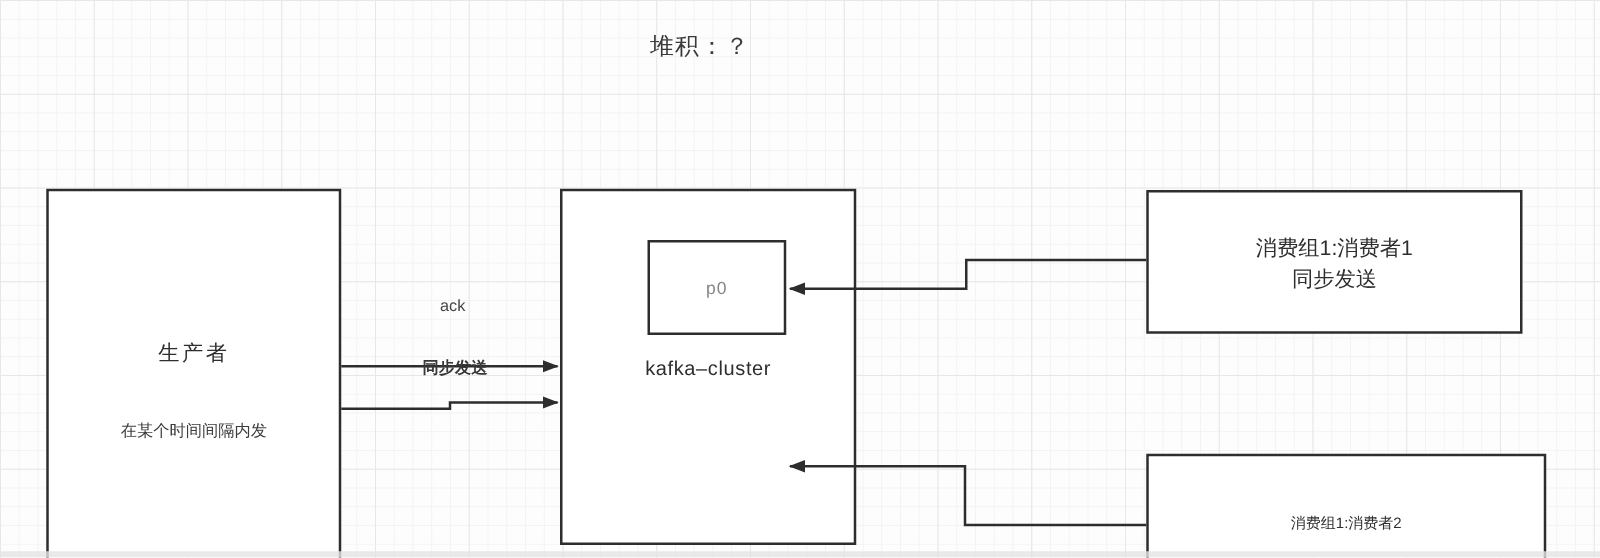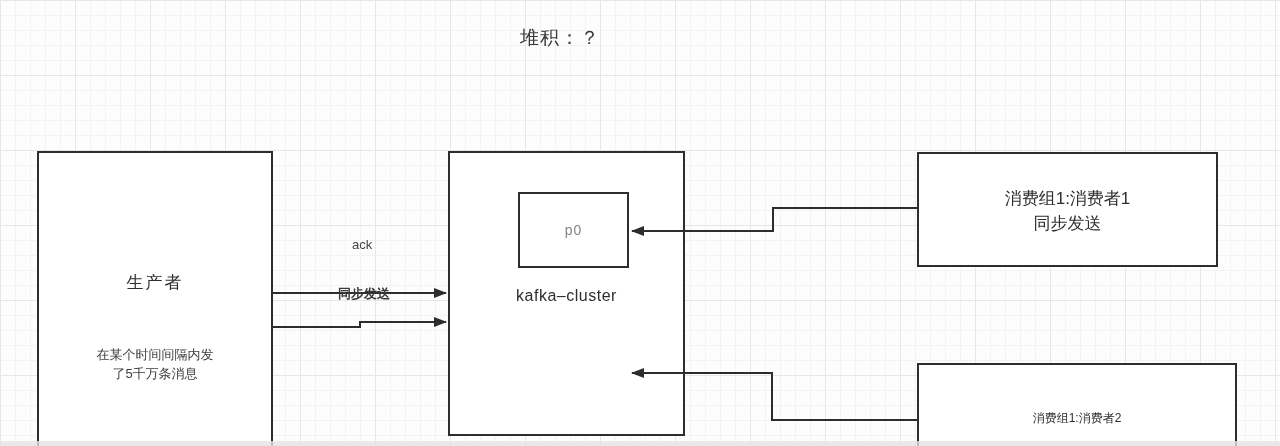--- a/index.html
+++ b/index.html
@@ -24,21 +24,21 @@
     color: #3a3a3a; letter-spacing: 1px;
   }
   .node {
     position: absolute; background: #ffffff;
     border: 2px solid #2d2d2d; box-sizing: border-box;
     color: #2e2e2e;
   }
   .node-label { position: absolute; left: 0; right: 0; text-align: center; }
   .producer      { left: 37px;  top: 151px; width: 236px; height: 332px; }
   .producer .main{ top: 118px; font-size: 17px; letter-spacing: 2px; }
-  .producer .note{ top: 192px; font-size: 13px; line-height: 19px; color: #3c3c3c; }
+  .producer .note{ top: 182px; font-size: 13px; line-height: 19px; color: #3c3c3c; }
   .kafka         { left: 448px; top: 151px; width: 237px; height: 285px; }
   .kafka .main   { top: 134px; font-size: 16px; letter-spacing: .5px; }
   .partition {
     position: absolute; background: #ffffff;
     border: 2px solid #2d2d2d; box-sizing: border-box;
     display: flex; align-items: center; justify-content: center;
     font-size: 14px; color: #858585; letter-spacing: 1px;
   }
   .p0 { left: 68px; top: 39px;  width: 111px; height: 76px; }
   .p1 { left: 69px; top: 180px; width: 112px; height: 77px; }
@@ -62,21 +62,20 @@
 <div class="canvas">
 
   <div class="title">
     <div>堆积：？</div>
   </div>
 
   <div class="node producer">
     <div class="node-label main">生产者</div>
     <div class="node-label note">
       <div>在某个时间间隔内发</div>
-      <div>了5千万条消息</div>
     </div>
   </div>
 
   <div class="node kafka">
     <div class="partition p0">
       <span>p0</span>
     </div>
     <div class="node-label main">kafka–cluster</div>
   </div>
 

